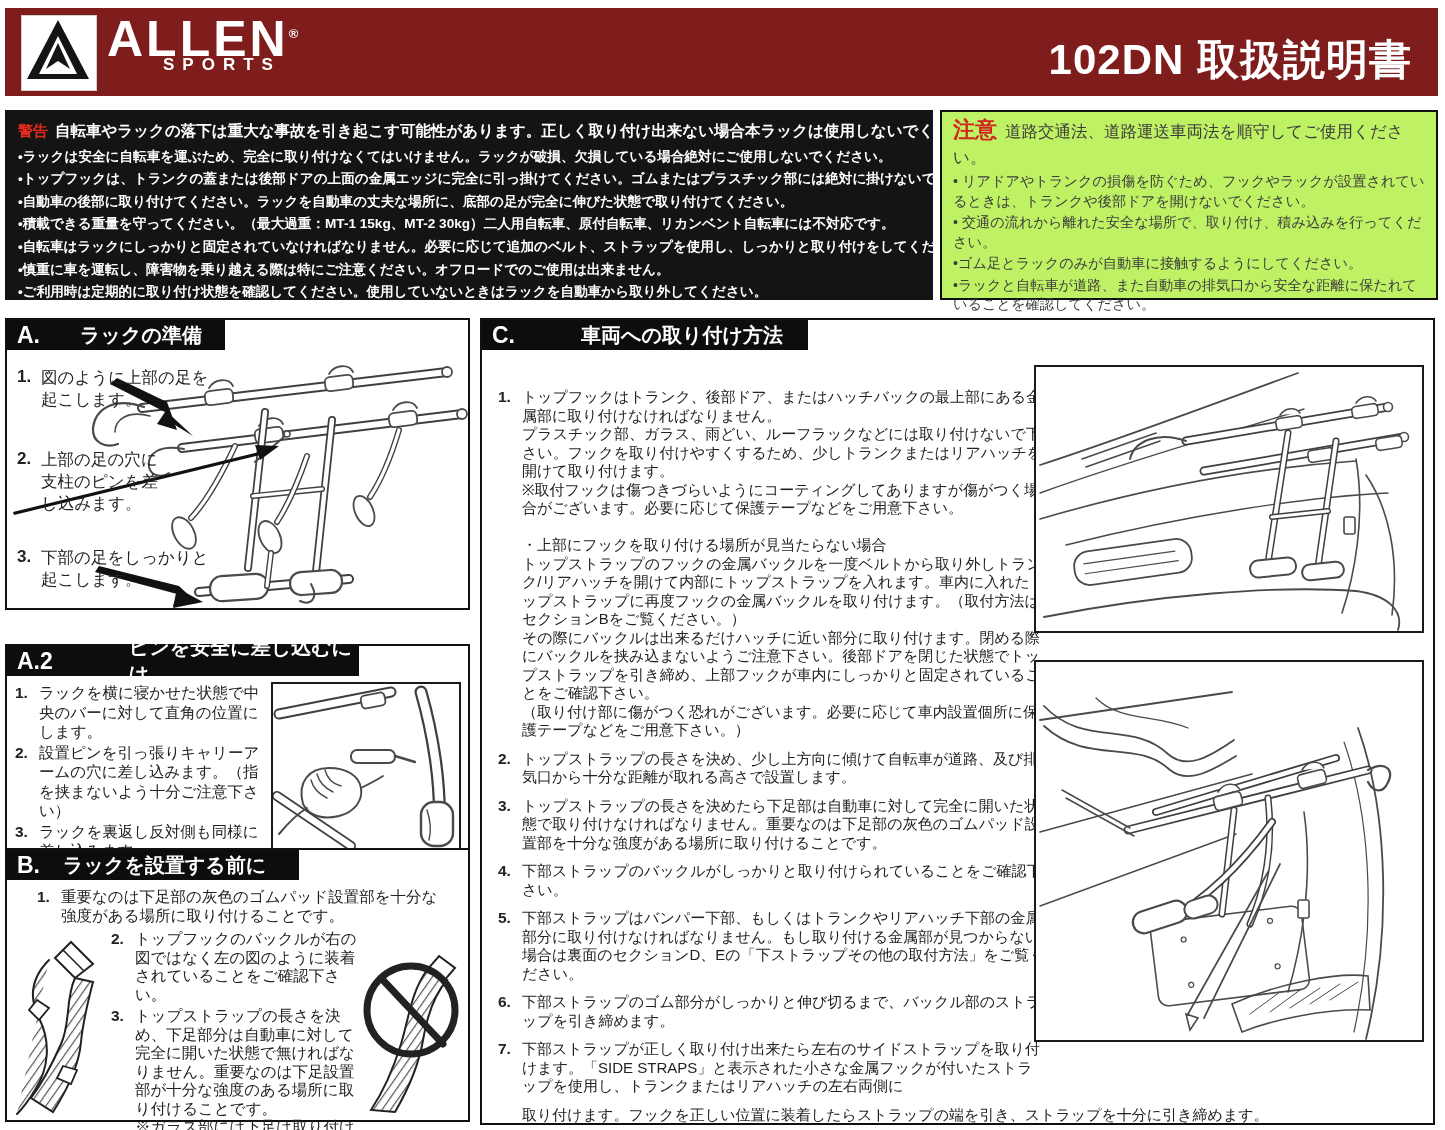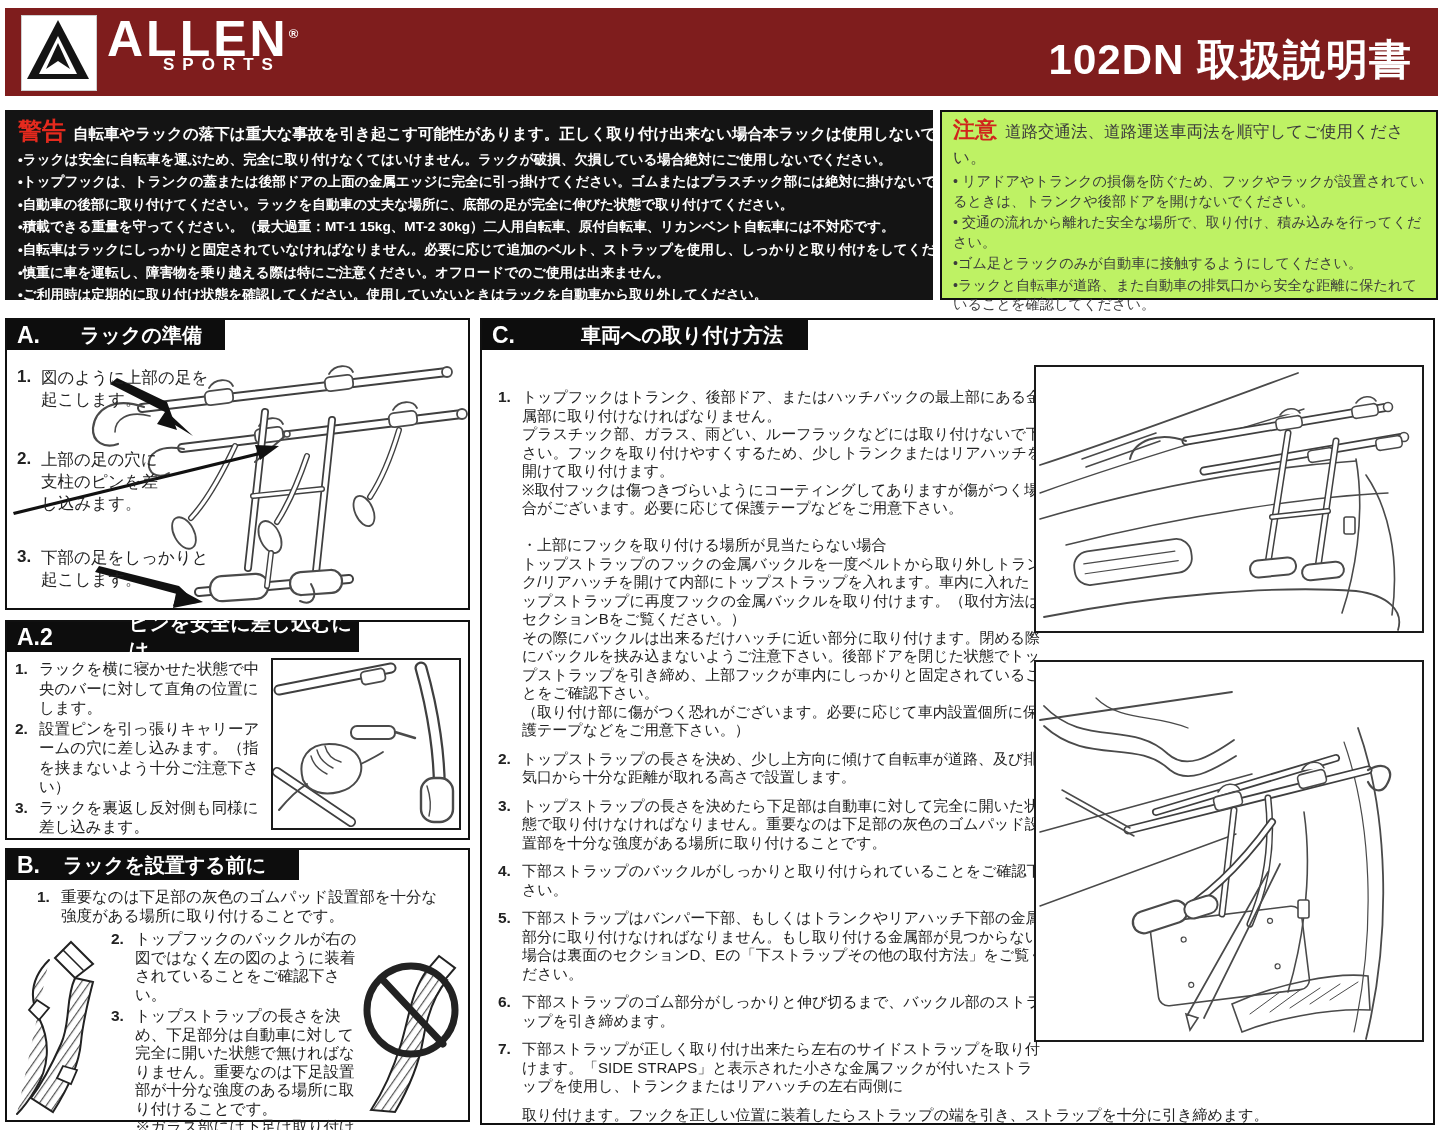--- a/index.html
+++ b/index.html
@@ -14,21 +14,21 @@
   .logo-box{left:16px;top:7px;width:74px;height:74px;background:#fff;border:1px solid #cfcfcf;}
   .brand{left:102px;top:6px;color:#fff;font-weight:bold;font-size:50px;letter-spacing:3px;line-height:1;}
   .brand .reg{font-size:13px;vertical-align:18px;letter-spacing:0;}
   .brand-sub{left:158px;top:48px;color:#fff;font-weight:bold;font-size:17px;letter-spacing:8px;line-height:1;}
   .doc-title{right:26px;top:24px;color:#fff;font-weight:bold;font-size:42px;letter-spacing:1px;}
 
   
   .warning-box{left:5px;top:110px;width:928px;height:190px;background:#141414;color:#fff;
     padding:9px 13px;box-sizing:border-box;}
   .warn-head{font-size:15.5px;font-weight:bold;line-height:24px;white-space:nowrap;}
-  .warn-label{color:#e52a1e;font-size:24px;font-weight:bold;margin-right:7px;}
+  .warn-label{color:#e52a1e;font-size:15px;font-weight:bold;margin-right:7px;}
   .warn-item{font-size:13.6px;font-weight:bold;margin-top:4.6px;white-space:nowrap;}
 
   
   .caution-box{left:940px;top:110px;width:498px;height:190px;background:#bef264;border:2px solid #101010;
     padding:5px 11px;box-sizing:border-box;color:#3c3c3c;}
   .caution-head{font-size:16.5px;line-height:26px;}
   .caution-label{color:#d0251c;font-size:22px;font-weight:bold;margin-right:8px;}
   .caution-item{font-size:14.2px;line-height:19.5px;margin-top:2px;}
 
   
@@ -40,21 +40,21 @@
   .step{display:flex;align-items:flex-start;}
   .step-num{font-weight:bold;flex:0 0 24px;}
   .step-text{white-space:pre-line;}
 
   #secA{top:318px;height:292px;}
   #secA .content{position:relative;height:258px;}
   #secA .sec-bar{width:218px;} #secA .sec-title{margin-left:40px;}
   .a-step{position:absolute;font-size:16.5px;line-height:22px;}
   .a-step .step-num{font-size:17px;}
 
-  #secA2{top:620px;height:220px;}
+  #secA2{top:644px;height:220px;}
   #secA2 .content{position:relative;height:186px;}
   #secA2 .sec-bar{width:352px;} #secA2 .sec-title{margin-left:76px;}
   .a2-steps{position:absolute;left:8px;top:7px;width:254px;font-size:15.5px;line-height:19.5px;}
   .a2-steps .step{margin-bottom:1px;}
   .a2-frame{position:absolute;left:264px;top:6px;width:190px;height:172px;border:2px solid #1a1a1a;box-sizing:border-box;}
 
   #secB{top:848px;height:274px;}
   #secB .content{position:relative;height:240px;}
   #secB .sec-bar{width:292px;} #secB .sec-title{margin-left:23px;}
   .b-step1{position:absolute;left:30px;top:7px;width:414px;font-size:15.5px;line-height:19px;}

